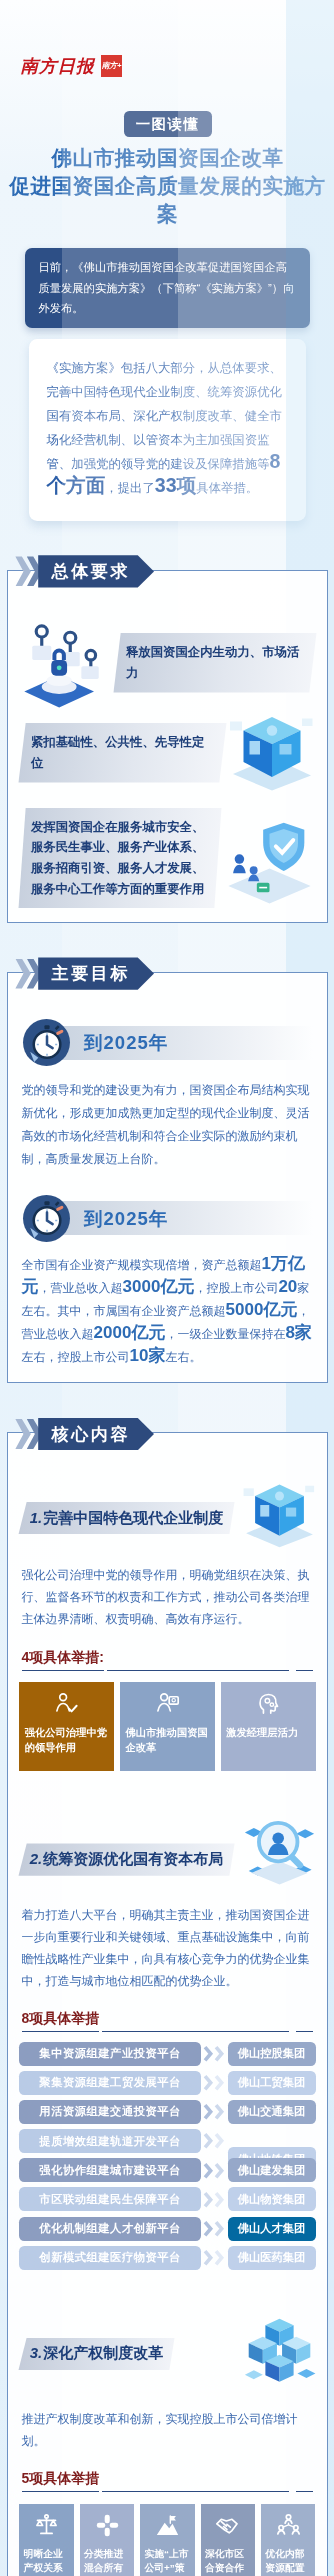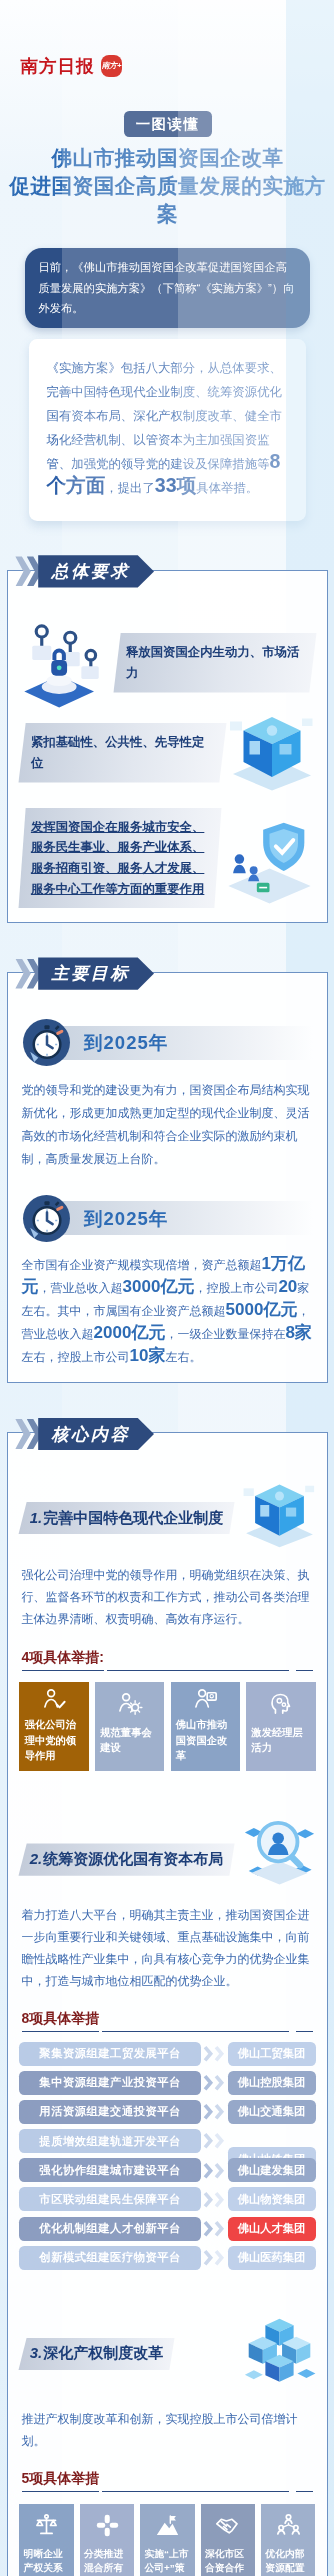--- a/index.html
+++ b/index.html
@@ -6,41 +6,41 @@
   body{font-family:"Liberation Sans","DejaVu Sans",sans-serif;}
   #page{position:relative;width:335px;height:3536px;overflow:hidden;
         background:linear-gradient(180deg,#fdfeff 0%,#eef6fc 5%,#ddeefa 100%);}
   .stripe{position:absolute;top:0;bottom:0;pointer-events:none;}
   .s1{left:178px;width:108px;background:rgba(255,255,255,.38);}
   .s2{left:286px;width:49px;background:rgba(208,232,248,.45);}
   .s3{left:62px;width:116px;background:rgba(255,255,255,.2);}
 
   
   .logo-row{position:relative;padding:54px 0 0 20.6px;display:flex;align-items:center;gap:6.2px;}
-  .brand{color:#c5161d;font-size:17.5px;font-weight:800;letter-spacing:1px;
+  .brand{color:#c5161d;font-size:17.5px;font-weight:800;font-style:italic;letter-spacing:1px;
          font-family:"Liberation Serif","DejaVu Serif",serif;}
-  .brand-plus{width:21.6px;height:21.6px;background:#d83931;border-radius:8px;color:#fff;display:flex;
+  .brand-plus{width:21.6px;height:21.6px;background:#d83931;border-radius:0;color:#fff;display:flex;
          align-items:center;justify-content:center;font-size:7.7px;font-weight:700;font-style:italic;}
   .badge{margin:33px auto 0;width:88px;background:#2b4a80;border-radius:5.2px;color:#fff;
          font-size:14.4px;font-weight:800;text-align:center;padding:3.6px 0;letter-spacing:1.5px;}
   .main-title{margin-top:7.2px;text-align:center;color:#2e6cb5;font-weight:800;font-size:20.6px;line-height:28px;letter-spacing:0.5px;}
-  .lead-card{margin:19.6px 25px 0;background:#2d4f86;border-radius:17px;color:#fff;
+  .lead-card{margin:19.6px 25px 0;background:#2d4f86;border-radius:7px;color:#fff;
          font-size:11.3px;line-height:20.6px;padding:9.3px 13.4px;box-shadow:0 3.1px 7.2px rgba(45,79,134,.25);}
   .overview-card{margin:10.3px 29px 0;background:#fff;border-radius:8.2px;padding:17.5px 17.5px 20.6px;
          color:#3a68ae;font-size:12.4px;line-height:24px;box-shadow:0 4.1px 9.3px rgba(120,160,200,.25);}
   .big-num{font-size:19.6px;font-weight:800;color:#2d5fa8;line-height:1;}
 
   
   .sec-wrap{position:relative;margin:49px 7.2px 0;}
   .sec-head{position:absolute;top:-14.4px;left:8.2px;display:flex;align-items:center;z-index:3;}
   .chev{width:15.5px;height:30px;margin-right:-4.1px;clip-path:polygon(0 0,42% 0,100% 50%,42% 100%,0 100%,52% 50%);}
   .chev.c1{background:#a7b8d2;}
   .chev.c2{background:#6f87ae;}
   .sec-banner{background:#2d4a7d;color:#fff;font-size:17px;font-weight:800;letter-spacing:2.6px;
-         padding:4.6px 24px 4.6px 13.4px;clip-path:polygon(0 0,86% 0,100% 50%,86% 100%,0 100%);font-style:italic;}
+         padding:4.6px 24px 4.6px 13.4px;clip-path:polygon(0 0,86% 0,100% 50%,86% 100%,0 100%);}
   .sec-box{border:1px solid #6d92c4;background:rgba(255,255,255,.93);padding:30px 0 13.4px;}
 
   
   .g-row{position:relative;margin:0 10.3px;}
   .g-bar{background:linear-gradient(95deg,#c5cedc 0%,#e2e7ef 55%,#f4f6fa 100%);
          color:#1d3e78;font-weight:800;font-size:12.4px;line-height:20.6px;padding:9.3px 12.4px;
          clip-path:polygon(7.2px 0,100% 0,calc(100% - 7.2px) 100%,0 100%);}
   .illus{flex:0 0 auto;}
 
   
@@ -138,21 +138,21 @@
               <polygon points="22,26 60,44 60,88 22,68" fill="#1f78d1"></polygon>
               <polygon points="98,26 60,44 60,88 98,68" fill="#35a3e8"></polygon>
               <rect x="30" y="40" width="14" height="18" fill="#bfe7fb" opacity=".85"></rect>
               <rect x="70" y="44" width="16" height="14" fill="#9fd8f6" opacity=".85"></rect>
               <rect x="4" y="14" width="16" height="12" fill="#e6f3fb"></rect>
               <rect x="100" y="10" width="14" height="10" fill="#e6f3fb"></rect>
               <circle cx="60" cy="26" r="7" fill="#b7e4fa"></circle>
             </svg></span>
       </div>
       <div class="g-row" style="display:flex;align-items:center;margin-top:13.4px;">
-        <div class="g-bar" style="flex:1;text-decoration:underline;">发挥国资国企在服务城市安全、服务民生事业、服务产业体系、服务招商引资、服务人才发展、服务中心工作等方面的重要作用</div>
+        <div class="g-bar" style="flex:1;">发挥国资国企在服务城市安全、服务民生事业、服务产业体系、服务招商引资、服务人才发展、服务中心工作等方面的重要作用</div>
         <span class="illus"><svg width="95" height="95" viewBox="0 0 120 120">
               <polygon points="60,74 112,96 60,118 8,96" fill="#d8e8f6"></polygon>
               <path d="M78 16l26 9v16c0 19-12 29-26 36-14-7-26-17-26-36V25z" fill="#5fb4ee"></path>
               <path d="M78 24l18 6v12c0 13-8 20-18 25-10-5-18-12-18-25V30z" fill="#8fd0f6"></path>
               <path d="M68 46l8 8 14-16" stroke="#fff" stroke-width="5" fill="none" stroke-linecap="round"></path>
               <circle cx="22" cy="62" r="6" fill="#2f6bc4"></circle>
               <path d="M14 80c1-7 4-11 8-11s7 4 8 11z" fill="#2f6bc4"></path>
               <circle cx="40" cy="76" r="5" fill="#3a74cc"></circle>
               <path d="M33 90c1-6 4-9 7-9s6 3 7 9z" fill="#3a74cc"></path>
               <rect x="44" y="92" width="16" height="12" rx="2" fill="#34b38a"></rect>
@@ -231,31 +231,20 @@
           <div class="tile" style="background: #a16207;">
             <div class="ticon">
               <svg width="27" height="27" viewBox="0 0 48 48" fill="none" stroke="currentColor" stroke-width="3" stroke-linecap="round" stroke-linejoin="round">
                 <circle cx="18" cy="13" r="6"></circle>
                 <path d="M7 37c2-9 6-13 11-13s9 4 11 13"></path>
                 <path d="M28 33l5 5 9-10" stroke-width="3.5"></path>
               </svg>
             </div>
             <div class="tlabel">强化公司治理中党的领导作用</div>
           </div>
-          <div class="tile" style="background: rgb(159, 176, 204);">
-            <div class="ticon">
-              <svg width="27" height="27" viewBox="0 0 48 48" fill="none" stroke="currentColor" stroke-width="3" stroke-linecap="round" stroke-linejoin="round">
-                <circle cx="18" cy="13" r="6"></circle>
-                <path d="M7 37c2-9 6-13 11-13s9 4 11 13"></path>
-                <circle cx="34" cy="31" r="6"></circle>
-                <path d="M34 22v-3M34 40v3M25 31h-3M43 31h3M28 25l-2-2M40 37l2 2M28 37l-2 2M40 25l2-2" stroke-width="2.5"></path>
-              </svg>
-            </div>
-            <div class="tlabel">规范董事会建设</div>
-          </div>
           <div class="tile" style="background: rgb(138, 163, 198);">
             <div class="ticon">
               <svg width="27" height="27" viewBox="0 0 48 48" fill="none" stroke="currentColor" stroke-width="3" stroke-linecap="round" stroke-linejoin="round">
                 <circle cx="18" cy="13" r="6"></circle>
                 <path d="M7 37c2-9 6-13 11-13s9 4 11 13"></path>
                 <rect x="27" y="12" width="16" height="13" rx="2"></rect>
                 <circle cx="35" cy="18" r="3" stroke-width="2"></circle>
               </svg>
             </div>
             <div class="tlabel">佛山市推动国资国企改革</div>
@@ -289,102 +278,102 @@
             </svg></span>
         </div>
         <div class="item-desc">着力打造八大平台，明确其主责主业，推动国资国企进一步向重要行业和关键领域、重点基础设施集中，向前瞻性战略性产业集中，向具有核心竞争力的优势企业集中，打造与城市地位相匹配的优势企业。</div>
         <div class="m-label">
           <span class="txt">8项具体举措</span>
           <span class="line"></span>
           <span class="tick"></span>
         </div>
         <div style="margin-top: 9.3px;">
           <div class="prow">
+            <div class="left" style="background: rgb(140, 157, 192);">集中资源组建产业投资平台</div>
+            <div class="chevs">
+              <svg width="11.3" height="17.5" viewBox="0 0 22 34">
+                <path d="M4 4l11 13L4 30" stroke="#aebfdc" stroke-width="7" fill="none"></path>
+              </svg>
+              <svg width="11.3" height="17.5" viewBox="0 0 22 34">
+                <path d="M4 4l11 13L4 30" stroke="#cdd9ec" stroke-width="7" fill="none"></path>
+              </svg>
+            </div>
+            <div class="right" style="background: rgb(150, 168, 201);">佛山控股集团</div>
+          </div>
+          <div class="prow">
             <div class="left" style="background: rgb(185, 203, 230);">聚集资源组建工贸发展平台</div>
             <div class="chevs">
               <svg width="11.3" height="17.5" viewBox="0 0 22 34">
                 <path d="M4 4l11 13L4 30" stroke="#cdd9ec" stroke-width="7" fill="none"></path>
               </svg>
               <svg width="11.3" height="17.5" viewBox="0 0 22 34">
                 <path d="M4 4l11 13L4 30" stroke="#e2eaf6" stroke-width="7" fill="none"></path>
               </svg>
             </div>
             <div class="right" style="background: rgb(191, 208, 234);">佛山工贸集团</div>
           </div>
           <div class="prow">
-            <div class="left" style="background: rgb(140, 157, 192);">集中资源组建产业投资平台</div>
+            <div class="left" style="background: rgb(140, 157, 192);">用活资源组建交通投资平台</div>
             <div class="chevs">
               <svg width="11.3" height="17.5" viewBox="0 0 22 34">
                 <path d="M4 4l11 13L4 30" stroke="#aebfdc" stroke-width="7" fill="none"></path>
               </svg>
               <svg width="11.3" height="17.5" viewBox="0 0 22 34">
                 <path d="M4 4l11 13L4 30" stroke="#cdd9ec" stroke-width="7" fill="none"></path>
               </svg>
             </div>
-            <div class="right" style="background: rgb(150, 168, 201);">佛山控股集团</div>
-          </div>
-          <div class="prow">
-            <div class="left" style="background: rgb(140, 157, 192);">用活资源组建交通投资平台</div>
+            <div class="right" style="background: rgb(150, 168, 201);">佛山交通集团</div>
+          </div>
+          <div class="prow">
+            <div class="left" style="background: rgb(185, 203, 230);">提质增效组建轨道开发平台</div>
+            <div class="chevs">
+              <svg width="11.3" height="17.5" viewBox="0 0 22 34">
+                <path d="M4 4l11 13L4 30" stroke="#cdd9ec" stroke-width="7" fill="none"></path>
+              </svg>
+              <svg width="11.3" height="17.5" viewBox="0 0 22 34">
+                <path d="M4 4l11 13L4 30" stroke="#e2eaf6" stroke-width="7" fill="none"></path>
+              </svg>
+            </div>
+            <div class="right" style="background: rgb(191, 208, 234); margin-top: 36px;">佛山地铁集团</div>
+          </div>
+          <div class="prow">
+            <div class="left" style="background: rgb(140, 157, 192);">强化协作组建城市建设平台</div>
             <div class="chevs">
               <svg width="11.3" height="17.5" viewBox="0 0 22 34">
                 <path d="M4 4l11 13L4 30" stroke="#aebfdc" stroke-width="7" fill="none"></path>
               </svg>
               <svg width="11.3" height="17.5" viewBox="0 0 22 34">
                 <path d="M4 4l11 13L4 30" stroke="#cdd9ec" stroke-width="7" fill="none"></path>
               </svg>
             </div>
-            <div class="right" style="background: rgb(150, 168, 201);">佛山交通集团</div>
-          </div>
-          <div class="prow">
-            <div class="left" style="background: rgb(185, 203, 230);">提质增效组建轨道开发平台</div>
+            <div class="right" style="background: rgb(150, 168, 201);">佛山建发集团</div>
+          </div>
+          <div class="prow">
+            <div class="left" style="background: rgb(185, 203, 230);">市区联动组建民生保障平台</div>
             <div class="chevs">
               <svg width="11.3" height="17.5" viewBox="0 0 22 34">
                 <path d="M4 4l11 13L4 30" stroke="#cdd9ec" stroke-width="7" fill="none"></path>
               </svg>
               <svg width="11.3" height="17.5" viewBox="0 0 22 34">
                 <path d="M4 4l11 13L4 30" stroke="#e2eaf6" stroke-width="7" fill="none"></path>
               </svg>
             </div>
-            <div class="right" style="background: rgb(191, 208, 234); margin-top: 36px;">佛山地铁集团</div>
-          </div>
-          <div class="prow">
-            <div class="left" style="background: rgb(140, 157, 192);">强化协作组建城市建设平台</div>
+            <div class="right" style="background: rgb(191, 208, 234);">佛山物资集团</div>
+          </div>
+          <div class="prow">
+            <div class="left" style="background: rgb(140, 157, 192);">优化机制组建人才创新平台</div>
             <div class="chevs">
               <svg width="11.3" height="17.5" viewBox="0 0 22 34">
                 <path d="M4 4l11 13L4 30" stroke="#aebfdc" stroke-width="7" fill="none"></path>
               </svg>
               <svg width="11.3" height="17.5" viewBox="0 0 22 34">
                 <path d="M4 4l11 13L4 30" stroke="#cdd9ec" stroke-width="7" fill="none"></path>
               </svg>
             </div>
-            <div class="right" style="background: rgb(150, 168, 201);">佛山建发集团</div>
-          </div>
-          <div class="prow">
-            <div class="left" style="background: rgb(185, 203, 230);">市区联动组建民生保障平台</div>
-            <div class="chevs">
-              <svg width="11.3" height="17.5" viewBox="0 0 22 34">
-                <path d="M4 4l11 13L4 30" stroke="#cdd9ec" stroke-width="7" fill="none"></path>
-              </svg>
-              <svg width="11.3" height="17.5" viewBox="0 0 22 34">
-                <path d="M4 4l11 13L4 30" stroke="#e2eaf6" stroke-width="7" fill="none"></path>
-              </svg>
-            </div>
-            <div class="right" style="background: rgb(191, 208, 234);">佛山物资集团</div>
-          </div>
-          <div class="prow">
-            <div class="left" style="background: rgb(140, 157, 192);">优化机制组建人才创新平台</div>
-            <div class="chevs">
-              <svg width="11.3" height="17.5" viewBox="0 0 22 34">
-                <path d="M4 4l11 13L4 30" stroke="#aebfdc" stroke-width="7" fill="none"></path>
-              </svg>
-              <svg width="11.3" height="17.5" viewBox="0 0 22 34">
-                <path d="M4 4l11 13L4 30" stroke="#cdd9ec" stroke-width="7" fill="none"></path>
-              </svg>
-            </div>
-            <div class="right" style="background: #ef4444;">佛山人才集团</div>
+            <div class="right" style="background: #0369a1;">佛山人才集团</div>
           </div>
           <div class="prow">
             <div class="left" style="background: rgb(185, 203, 230);">创新模式组建医疗物资平台</div>
             <div class="chevs">
               <svg width="11.3" height="17.5" viewBox="0 0 22 34">
                 <path d="M4 4l11 13L4 30" stroke="#cdd9ec" stroke-width="7" fill="none"></path>
               </svg>
               <svg width="11.3" height="17.5" viewBox="0 0 22 34">
                 <path d="M4 4l11 13L4 30" stroke="#e2eaf6" stroke-width="7" fill="none"></path>
               </svg>

